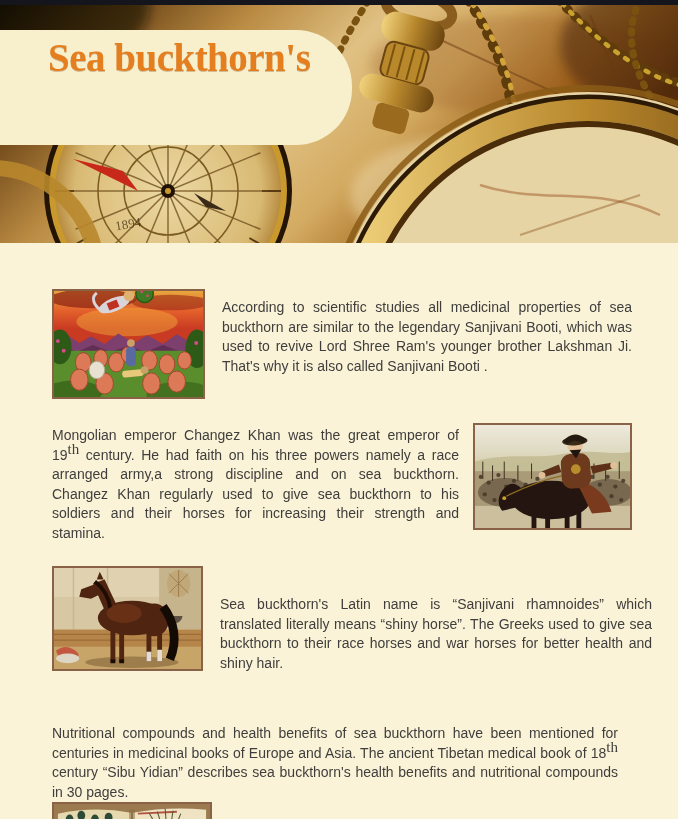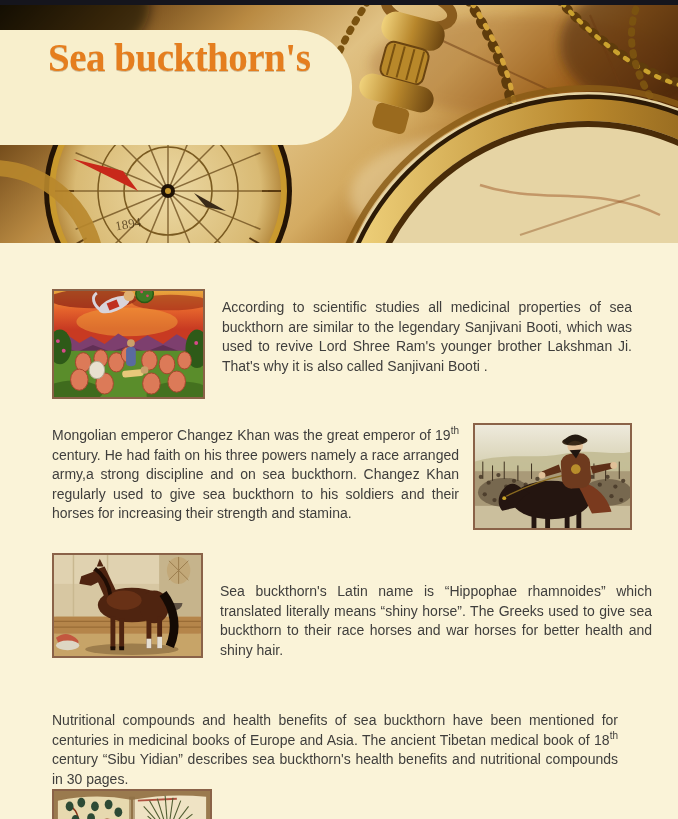--- a/index.html
+++ b/index.html
@@ -40,21 +40,21 @@
   .txt {
     margin:0; font-size:14px; line-height:19.5px; color:#3f3e3c;
     text-align:justify; flex:1;
   }
   .img-left .txt { margin-left:17px; }
   .img-right .txt { margin-right:14px; }
   .sec1 .txt { margin-top:9px; }
   .sec2 .txt { margin-top:3px; }
   .sec3 .txt { margin-top:29px; margin-right:-20px; }
   .sec4 .txt { margin-top:24px; }
-  .txt sup { font-size:10px; line-height:0; vertical-align:super; }
+  .txt sup { font-size:15px; line-height:0; vertical-align:super;font-family:Liberation Serif, serif; }
 </style>
 </head>
 <body>
 
 <div class="page">
   <div class="topbar"></div>
 
   <header class="header">
     <svg class="header-art" width="678" height="238" viewBox="0 0 678 238" preserveAspectRatio="none">
       <defs>
@@ -338,21 +338,21 @@
           <path d="M42,14 C50,20 56,30 58,42" stroke="#1f0d04" stroke-width="4" fill="none"></path>
           <ellipse cx="72" cy="47" rx="18" ry="10" fill="#6e3518" opacity="0.8"></ellipse>
           <rect x="95" y="87" width="5" height="10" fill="#e4ded2"></rect>
           <rect x="106" y="85" width="5" height="12" fill="#e4ded2"></rect>
           <path d="M112,40 C124,56 127,76 119,95" stroke="#140a04" stroke-width="9" fill="none"></path>
           <rect x="58" y="95" width="5" height="4" fill="#1a0c04"></rect>
             <rect x="67" y="95" width="5" height="4" fill="#1a0c04"></rect>
         </svg>
       </figure>
       <p class="txt">
-        <span>Sea buckthorn's Latin name is “Hippophae rhamnoides” which translated literally means “shiny horse”. The Greeks used to give sea buckthorn to their race horses and war horses for better health and shiny hair.</span>
+        <span>Sea buckthorn's Latin name is “Sanjivani rhamnoides” which translated literally means “shiny horse”. The Greeks used to give sea buckthorn to their race horses and war horses for better health and shiny hair.</span>
       </p>
     </section>
 
     <section class="row img-right sec4">
       <p class="txt">
         <span>Nutritional compounds and health benefits of sea buckthorn have been mentioned for centuries in medicinal books of Europe and Asia. The ancient Tibetan medical book of 18</span><sup>th</sup><span> century “Sibu Yidian” describes sea buckthorn's health benefits and nutritional compounds in 30 pages.</span>
       </p>
       <figure class="photo p-book">
         <svg width="156" height="108" viewBox="0 0 160 112" preserveAspectRatio="none">
           <rect width="160" height="112" fill="#9a7a4e"></rect>

